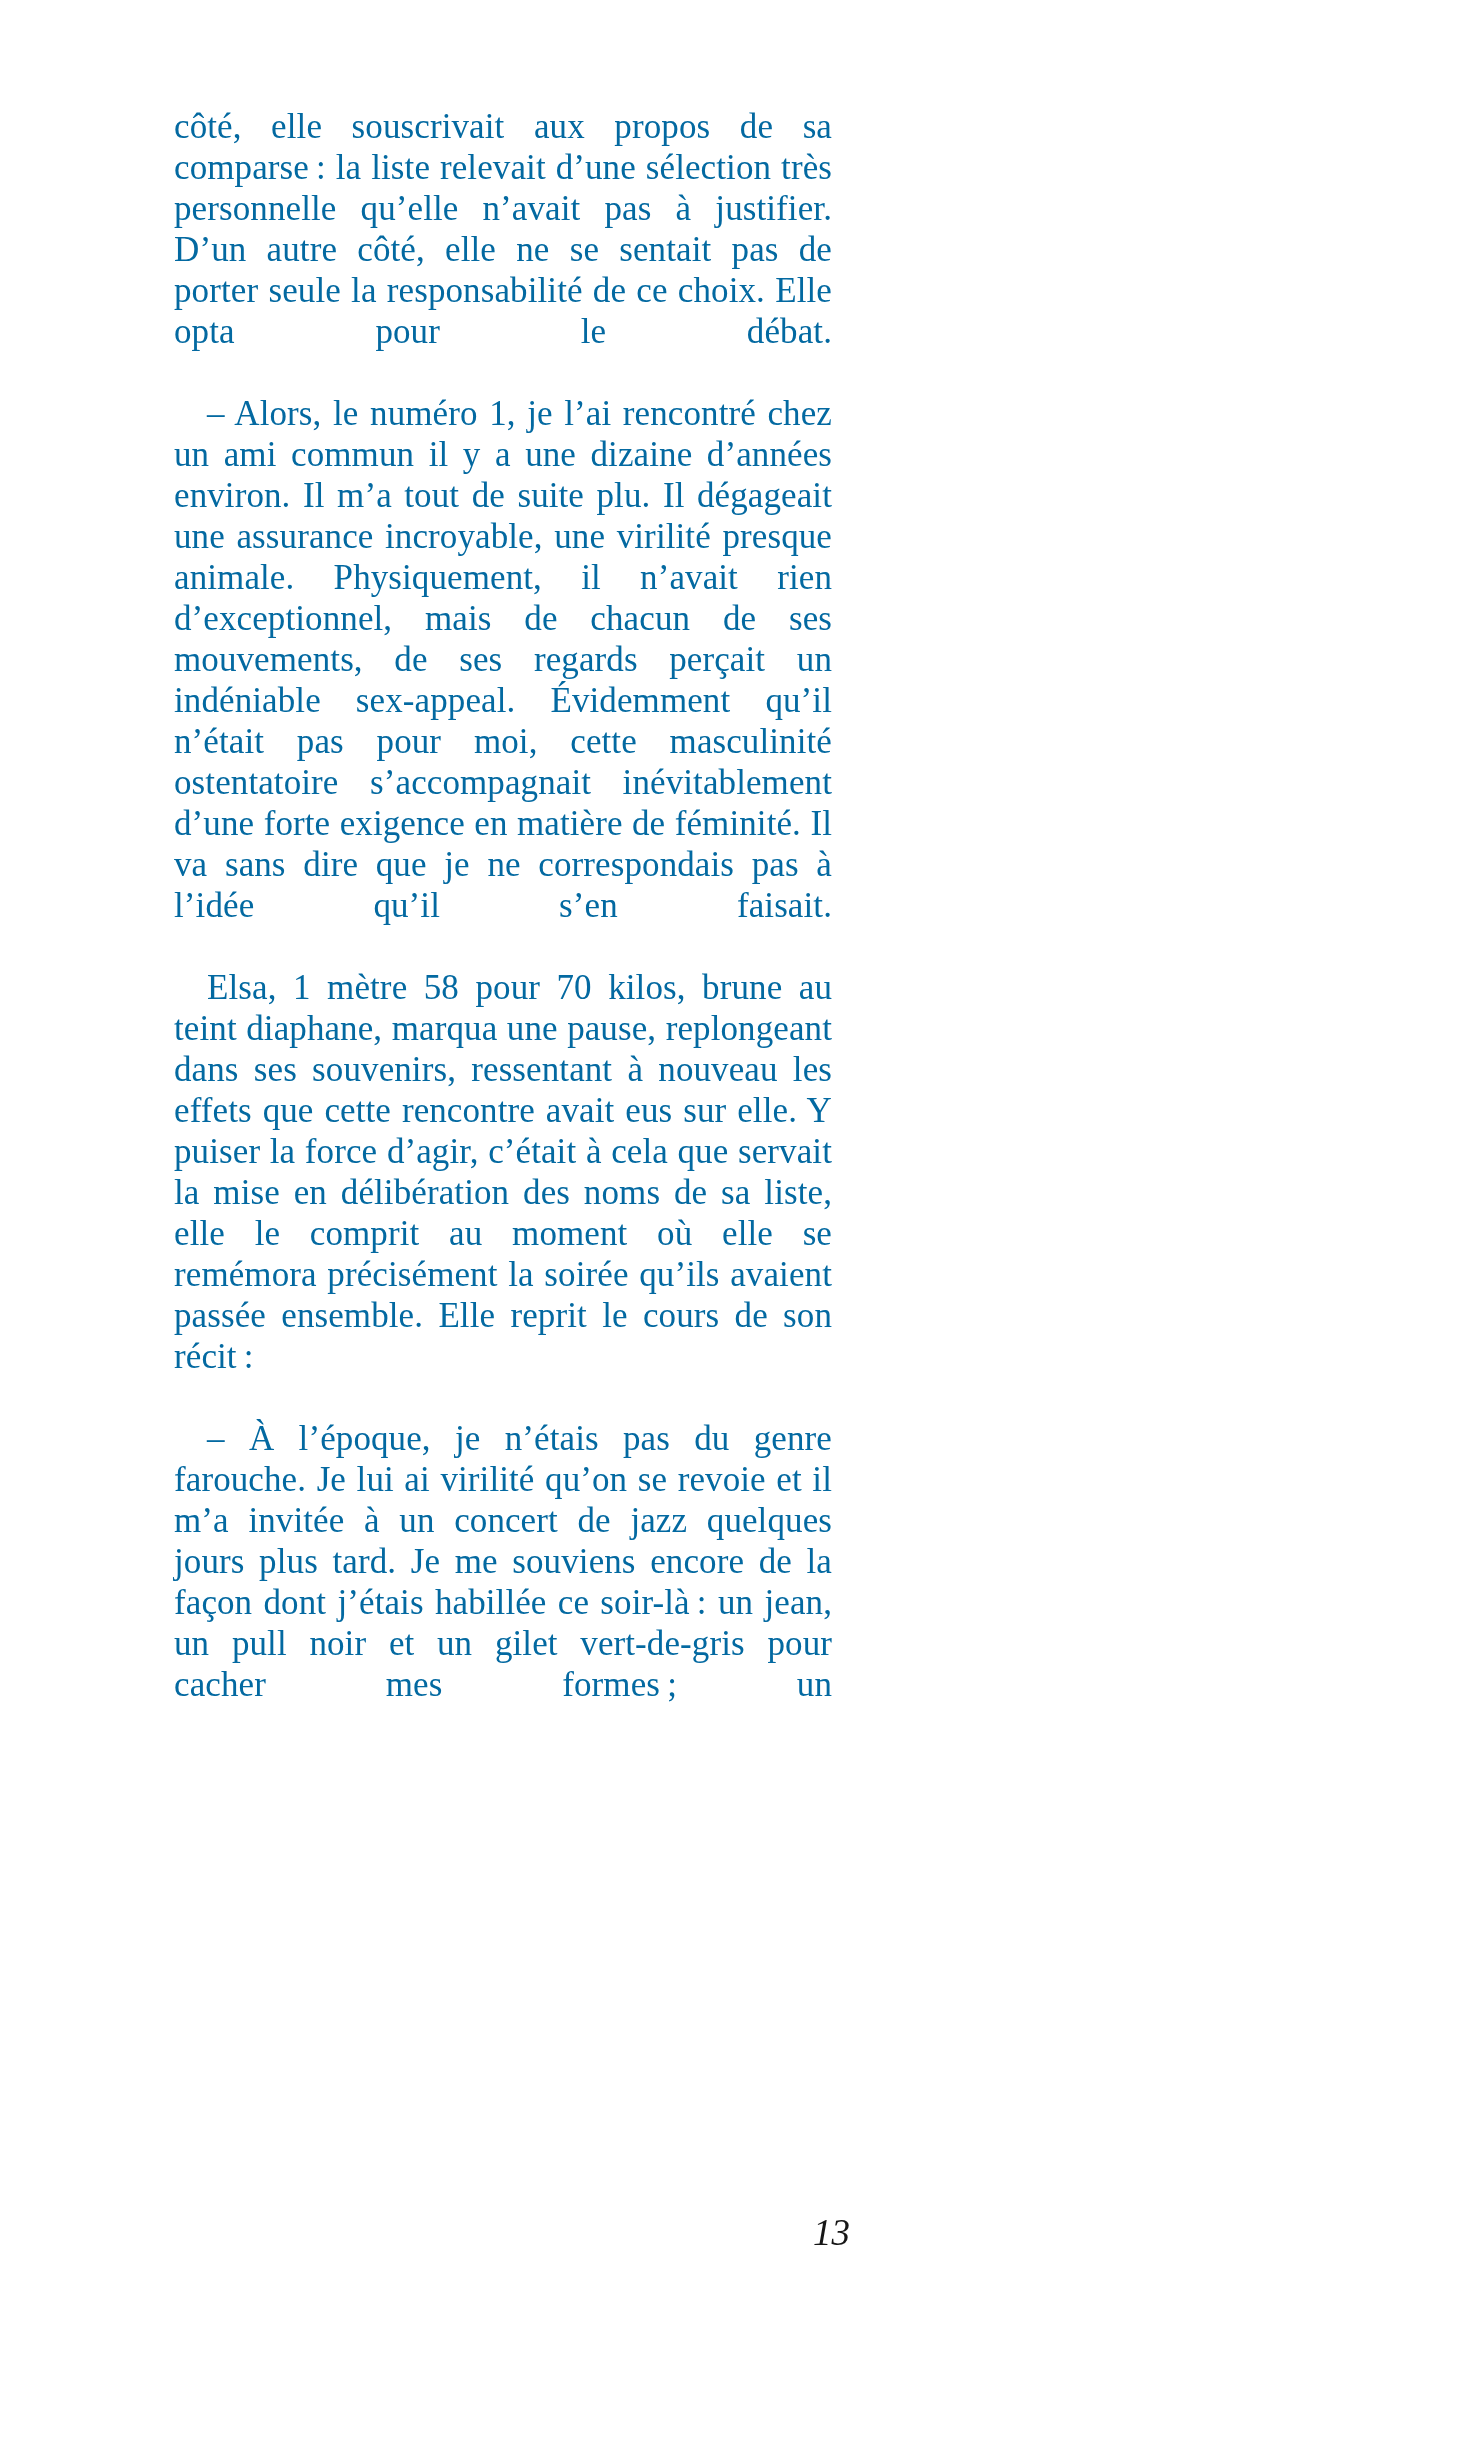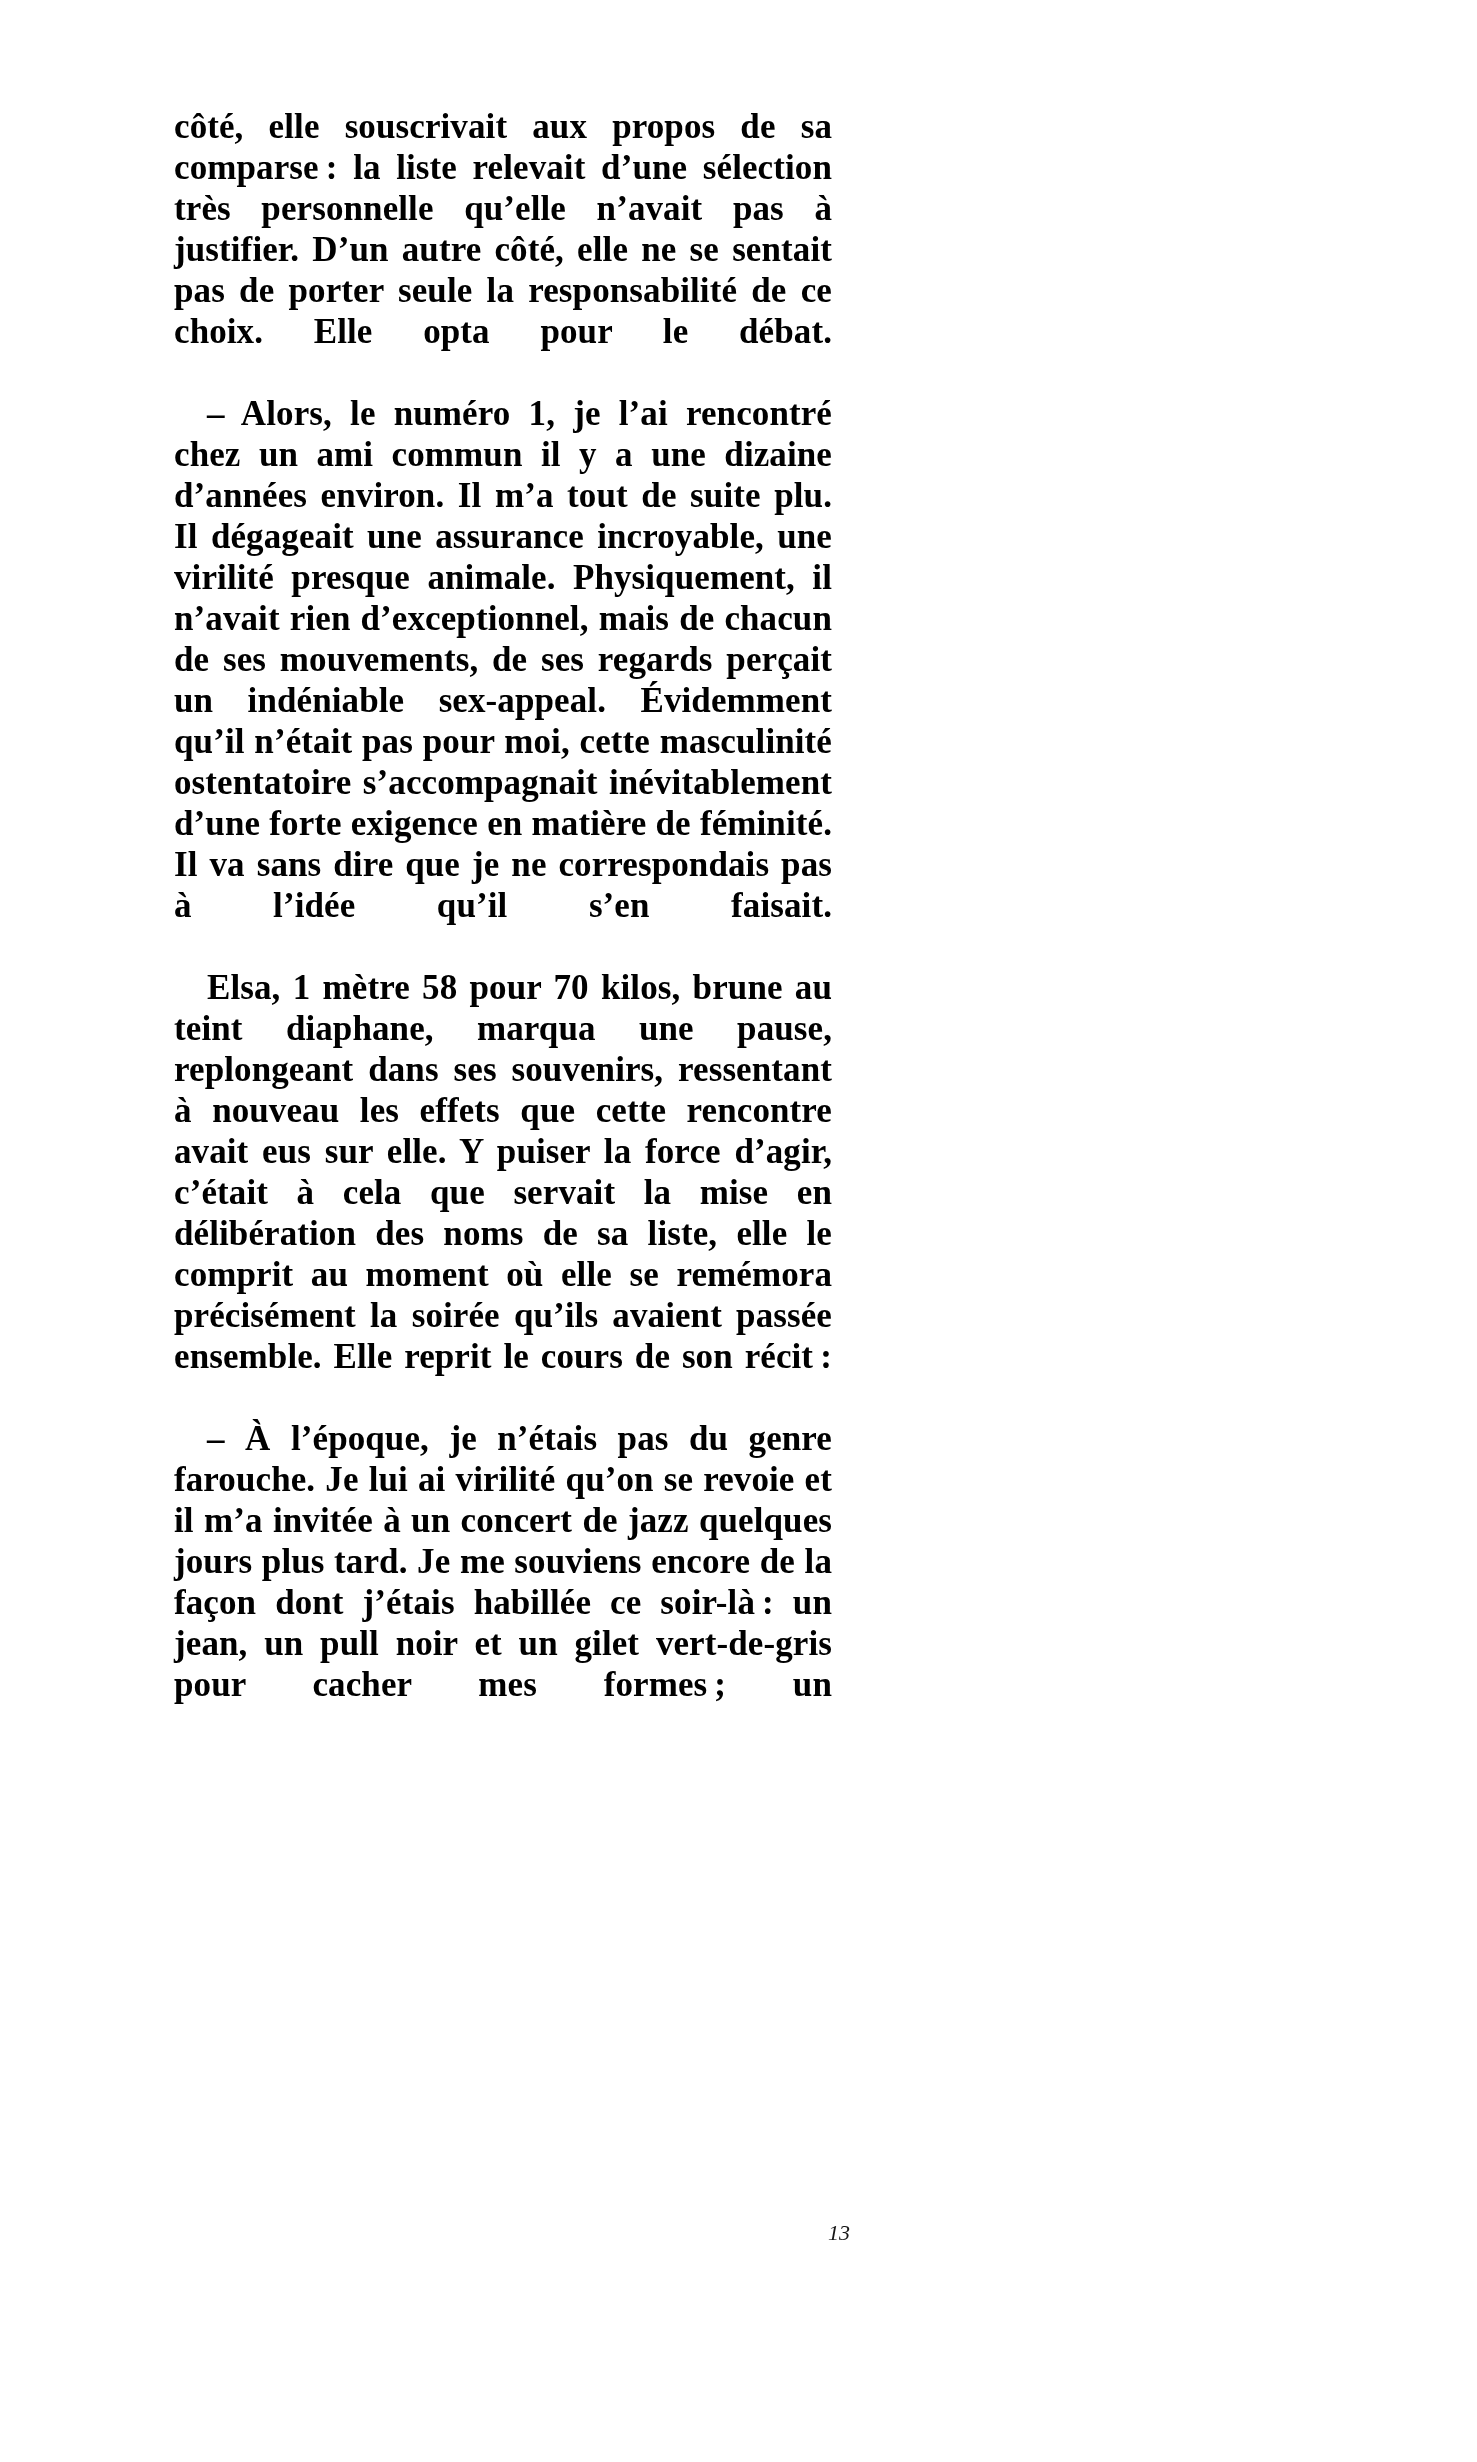--- a/index.html
+++ b/index.html
@@ -33,25 +33,24 @@
     width: 658px;
   }
 
   .para {
     margin: 0;
     padding: 0;
     text-align: justify;
     text-justify: inter-word;
     font-size: 35px;
     line-height: 41px;
-    color: #000000;
+    color: #0369a1;
     letter-spacing: 0.1px;
     word-spacing: 0.2px;
     hyphens: none;
-    font-weight: bold;
     -webkit-hyphens: none;
   }
 
   .para.indent {
     text-indent: 33px;
   }
 
   
   .para:after {
     content: "";
@@ -59,21 +58,21 @@
     width: 100%;
   }
 
   .page-number {
     position: absolute;
     left: 791px;
     top: 2218px;
     width: 59px;
     text-align: right;
     font-style: italic;
-    font-size: 22px;
+    font-size: 37px;
     line-height: 29.6px;
     color: #161616;
   }
 </style>
 </head>
 <body>
 
 <div id="page">
 
   <div id="text-block">

